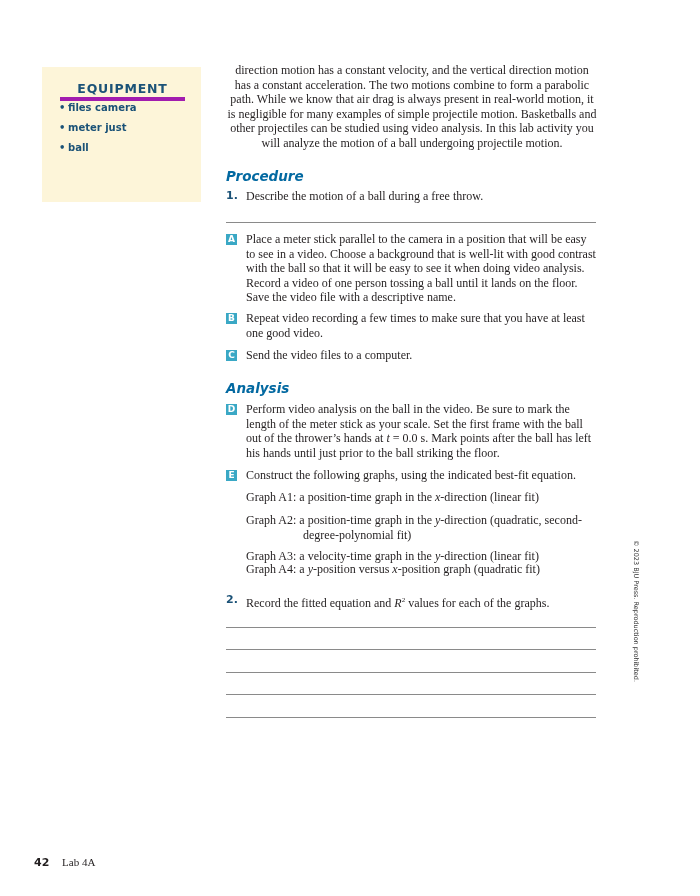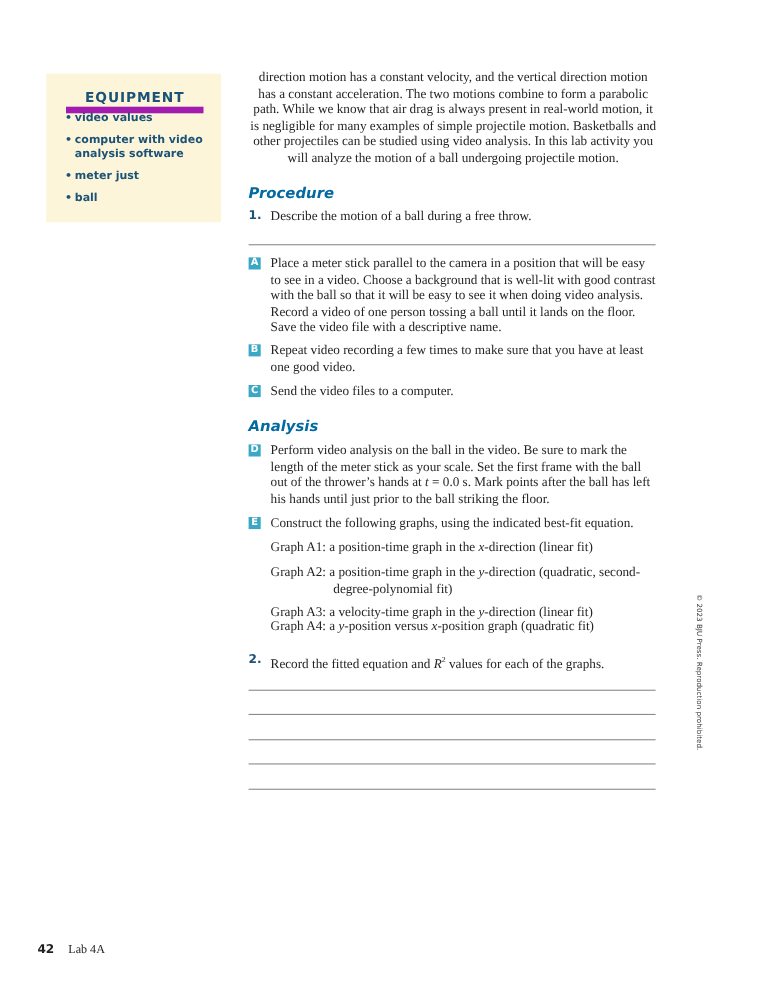--- a/index.html
+++ b/index.html
@@ -1,21 +1,21 @@
 <!DOCTYPE html>
 <html><head>
 <meta charset="utf-8">
 <style>
   html, body { margin:0; padding:0; }
   body { width:700px; height:896px; background:#ffffff; position:relative; overflow:hidden; }
   .serif { font-family: "Liberation Serif", "DejaVu Serif", serif; color:#231f20; }
   .sans { font-family: "DejaVu Sans", "Liberation Sans", sans-serif; }
 
   .equip { position:absolute; left:42px; top:67px; width:159px; height:135px; background:#fdf5d9; }
-  .equip-title { position:absolute; left:18px; top:14px; width:125px; text-align:center; font-size:12.5px; font-weight:bold; letter-spacing:0.8px; color:#1b5277; padding-bottom:1px; border-bottom:6px solid #a21caf; }
+  .equip-title { position:absolute; left:18px; top:14px; width:125px; text-align:center; font-size:12.5px; font-weight:bold; letter-spacing:0.8px; color:#1b5277; padding-bottom:1px; border-bottom:4px solid #a21caf; }
   .equip-list { position:absolute; left:17px; top:34px; margin:0; padding:0; list-style:none; }
   .equip-list li { font-size:10px; font-weight:bold; color:#1b5277; line-height:13px; margin-bottom:7px; padding-left:9px; position:relative; width:125px; }
   .equip-list li::before { content:"•"; position:absolute; left:0; top:0; }
 
   .main { position:absolute; left:226px; top:63px; width:372px; }
   p.body { font-size:12px; line-height:14.5px; margin:0;text-align:center; }
   h2 { font-size:13.5px; font-style:italic; font-weight:bold; color:#0369a1; margin:0; }
 
   .numitem { position:absolute; left:226px; font-size:12px; line-height:14.5px; }
   .numitem .n { position:absolute; left:0; top:0; font-weight:bold; color:#1b5277; font-size:11px; }
@@ -34,22 +34,21 @@
 
   .footer { position:absolute; left:34px; top:856px; font-size:11px; }
   .footer .pg { font-weight:bold; font-size:11px; margin-right:10px; }
 </style>
 </head>
 <body>
 
 <div class="equip">
   <div class="equip-title sans">EQUIPMENT</div>
   <ul class="equip-list sans">
-    <li>video values</li>
-    <li>computer with video analysis software</li>
+    <li>files camera</li>
     <li>meter just</li>
     <li>ball</li>
   </ul>
 </div>
 
 <div class="main serif">
   <p class="body">direction motion has a constant velocity, and the vertical direction motion has a constant acceleration. The two motions combine to form a parabolic path. While we know that air drag is always present in real-world motion, it is negligible for many examples of simple projectile motion. Basketballs and other projectiles can be studied using video analysis. In this lab activity you will analyze the motion of a ball undergoing projectile motion.</p>
 </div>
 
 <h2 class="sans" style="position:absolute; left:226px; top:168px;">Procedure</h2>

